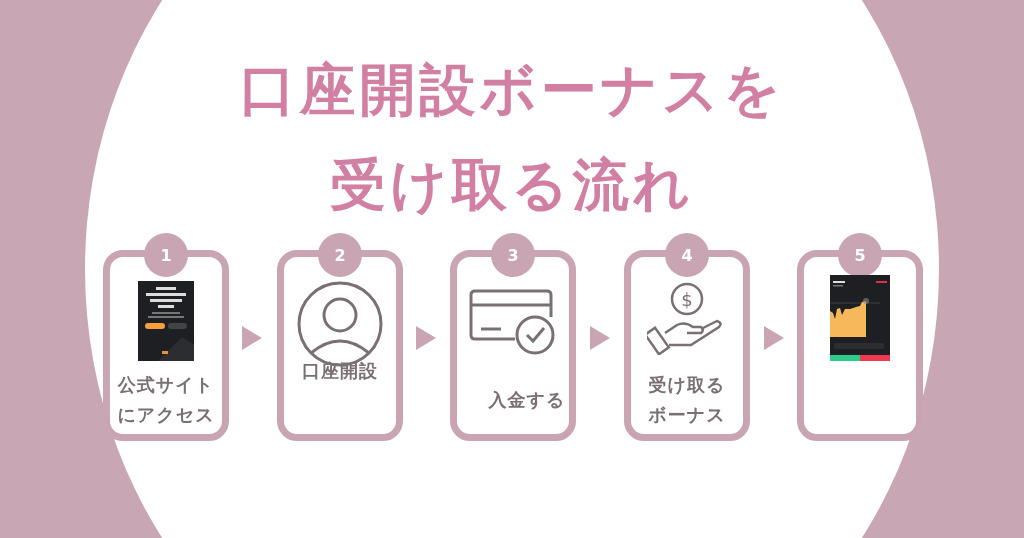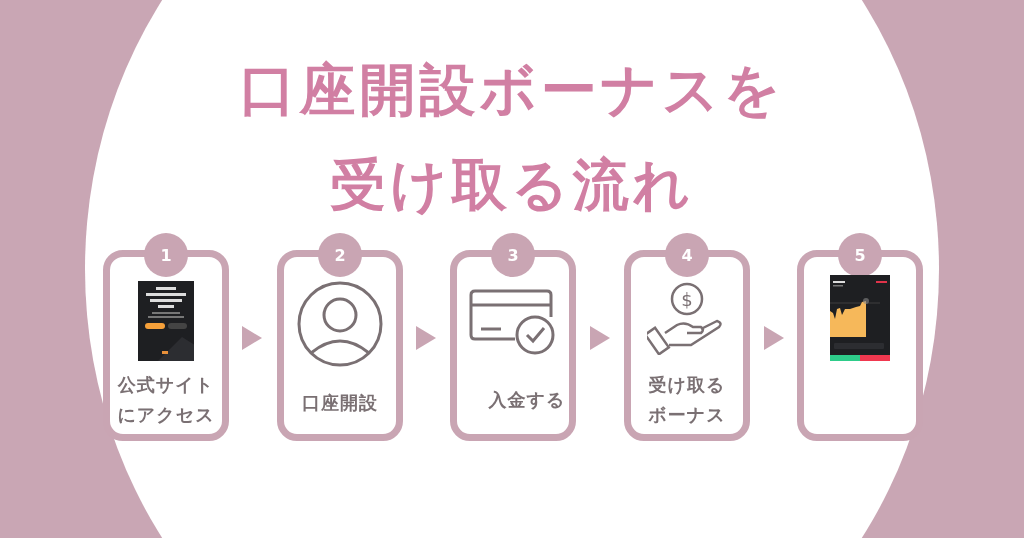--- a/index.html
+++ b/index.html
@@ -80,21 +80,21 @@
 
 <div class="card" style="left:277px;">
   <div class="badge">2</div>
   <div class="icon-wrap">
     <svg width="90" height="90" viewBox="0 0 90 90" fill="none" stroke="#7a7073" stroke-width="3">
       <circle cx="45" cy="45" r="41"></circle>
       <circle cx="45" cy="36" r="16"></circle>
       <path d="M16 74 Q45 50 74 74"></path>
     </svg>
   </div>
-  <div class="label" style="top:131px;">
+  <div class="label" style="top:99px;">
     <div>口座開設</div>
   </div>
 </div>
 <div class="arrow" style="left:416px;"></div>
 
 <div class="card" style="left:450px;">
   <div class="badge">3</div>
   <div class="icon-wrap" style="top:30px;">
     <svg width="92" height="70" viewBox="0 0 92 70" fill="none" stroke="#7a7073" stroke-width="3">
       <path d="M48 52 H8 Q4 52 4 48 V8 Q4 4 8 4 H80 Q84 4 84 8 V30"></path>

